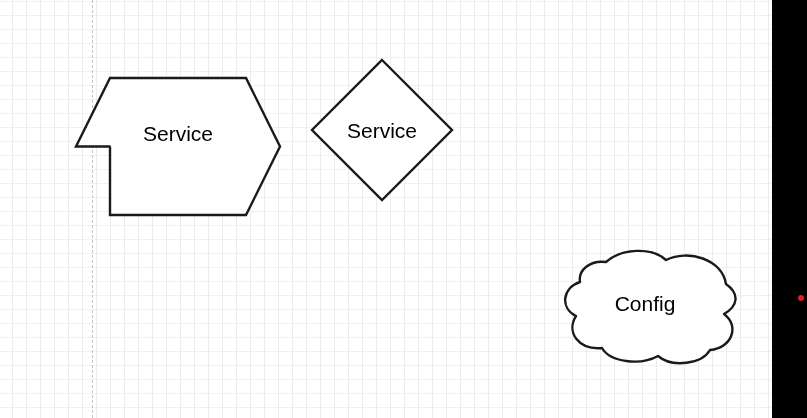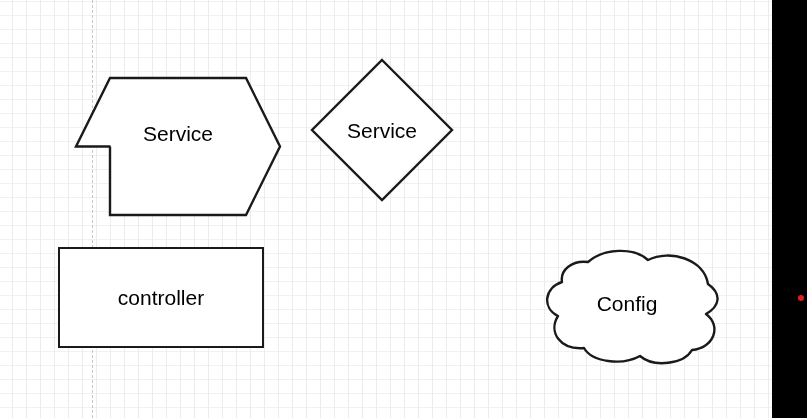--- a/index.html
+++ b/index.html
@@ -91,21 +91,21 @@
     line-height: 1;
     letter-spacing: 0px;
     white-space: nowrap;
     pointer-events: none;
   }
   
   #shape-service   { left: 74px;  top: 76px;  width: 208px; height: 113px; }
   #shape-domain    { left: 310px; top: 58px;  width: 144px; height: 144px; }
   #shape-controller{ left: 57px;  top: 246px; width: 208px; height: 103px; }
   #shape-repository{ left: 294px; top: 238px; width: 208px; height: 121px; }
-  #shape-config    { left: 530px; top: 246px; width: 194px; height: 120px; }
+  #shape-config    { left: 548px; top: 246px; width: 194px; height: 120px; }
 
   #shape-controller .rect-body {
     position: absolute;
     left: 1px;
     top: 1px;
     right: 1px;
     bottom: 1px;
     background: #ffffff;
     border: 2px solid #1a1a1a;
   }
@@ -128,24 +128,20 @@
     <div class="shape-label">Service</div>
   </div>
 
   <div class="shape" id="shape-domain">
     <svg class="shape-svg" width="144" height="144" viewBox="0 0 144 144">
       <polygon points="72,2 142,72 72,142 2,72" fill="#ffffff" stroke="#1a1a1a" stroke-width="2.4" stroke-linejoin="miter"></polygon>
     </svg>
     <div class="shape-label">Service</div>
   </div>
 
-  <div class="shape" id="shape-controller">
-    <div class="rect-body"></div>
-    <div class="shape-label">controller</div>
-  </div>
 
 
   <div class="shape" id="shape-config">
     <svg class="shape-svg" width="194" height="120" viewBox="0 0 194 120">
       <path d="M 58 16
                C 74 2, 104 1, 118 14
                C 140 3, 174 13, 178 38
                C 192 48, 190 60, 176 68
                C 192 80, 184 102, 162 104
                C 154 118, 124 122, 110 110

